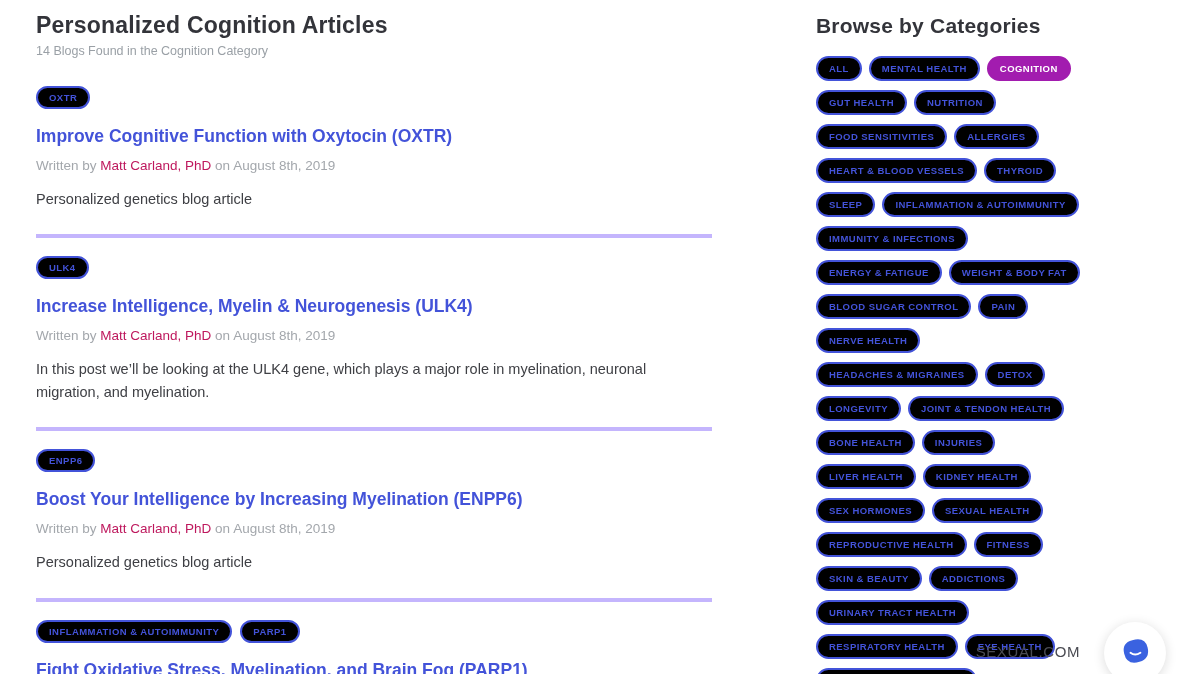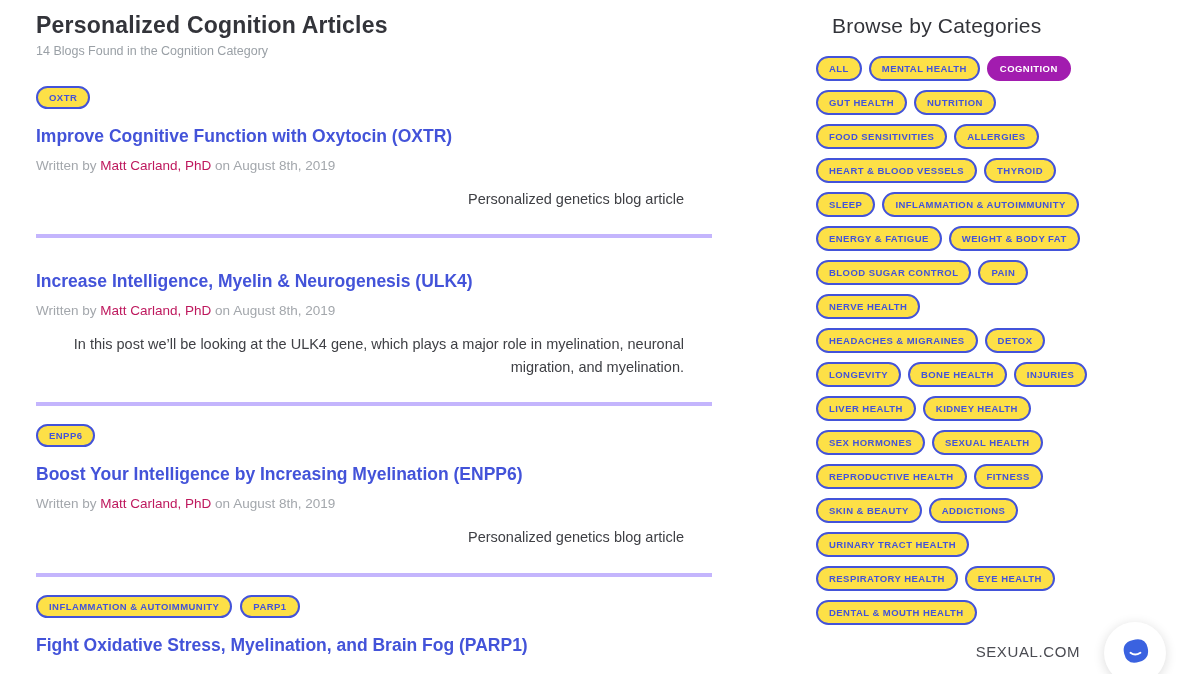--- a/index.html
+++ b/index.html
@@ -36,37 +36,37 @@
     display: inline-block;
     border: 2px solid var(--accent);
     color: var(--accent);
     border-radius: 14px;
     font-size: 9.5px; font-weight: 700;
     letter-spacing: .45px;
     padding: 4px 11px;
     text-transform: uppercase;
     white-space: nowrap;
     cursor: pointer;
-    background: #fde047;
+    background: #000000;
   }
   .tags { display: flex; gap: 8px; margin: 2px 0 0 0; }
 
   .art-title {
     color: var(--accent);
     font-size: 17.5px; font-weight: 700;
     margin: 17px 0 11px 0;
     cursor: pointer;
   }
   .meta { font-size: 13.5px; color: #a3a7ac; margin: 0 0 15px 0; }
   .meta .author { color: #be185d; }
-  .excerpt { font-size: 14.5px; color: #3f4045; line-height: 1.55; margin: 0; max-width: 648px; text-align: right; }
+  .excerpt { font-size: 14.5px; color: #3f4045; line-height: 1.55; margin: 0; max-width: 648px; }
 
   .aside-title {
-    font-size: 21px; font-weight: 400; color: #33343a;
-    margin: 6px 0 18px 16px; letter-spacing: .2px;
+    font-size: 21px; font-weight: 700; color: #33343a;
+    margin: 6px 0 18px 0; letter-spacing: .2px;
   }
   .cat-list { display: flex; flex-wrap: wrap; gap: 9px 7px; width: 272px; }
   .cat-pill { padding: 5px 11px; border-radius: 13px; }
   .cat-pill.active {
     background: var(--active-bg);
     border-color: var(--active-bg);
     color: var(--active-fg);
   }
 
   .watermark {
@@ -92,20 +92,23 @@
     <div id="article-list">
         <article class="card">
           <div class="tags">
             <span class="pill tag-pill">OXTR</span>
           </div>
           <h2 class="art-title">Improve Cognitive Function with Oxytocin (OXTR)</h2>
           <p class="meta"><span>Written by</span> <span class="author">Matt Carland, PhD</span> <span>on</span> <span class="date">August 8th, 2019</span></p>
           <p class="excerpt">Personalized genetics blog article</p>
         </article>
         <article class="card">
+          <div class="tags">
+            <span class="pill tag-pill">ULK4</span>
+          </div>
           <h2 class="art-title">Increase Intelligence, Myelin &amp; Neurogenesis (ULK4)</h2>
           <p class="meta"><span>Written by</span> <span class="author">Matt Carland, PhD</span> <span>on</span> <span class="date">August 8th, 2019</span></p>
           <p class="excerpt">In this post we’ll be looking at the ULK4 gene, which plays a major role in myelination, neuronal migration, and myelination.</p>
         </article>
         <article class="card">
           <div class="tags">
             <span class="pill tag-pill">ENPP6</span>
           </div>
           <h2 class="art-title">Boost Your Intelligence by Increasing Myelination (ENPP6)</h2>
           <p class="meta"><span>Written by</span> <span class="author">Matt Carland, PhD</span> <span>on</span> <span class="date">August 8th, 2019</span></p>
@@ -128,28 +131,30 @@
         <span class="pill cat-pill">MENTAL HEALTH</span>
         <span class="pill cat-pill active">COGNITION</span>
         <span class="pill cat-pill">GUT HEALTH</span>
         <span class="pill cat-pill">NUTRITION</span>
         <span class="pill cat-pill">FOOD SENSITIVITIES</span>
         <span class="pill cat-pill">ALLERGIES</span>
         <span class="pill cat-pill">HEART &amp; BLOOD VESSELS</span>
         <span class="pill cat-pill">THYROID</span>
         <span class="pill cat-pill">SLEEP</span>
         <span class="pill cat-pill">INFLAMMATION &amp; AUTOIMMUNITY</span>
+        <span class="pill cat-pill">IMMUNITY &amp; INFECTIONS</span>
         <span class="pill cat-pill">ENERGY &amp; FATIGUE</span>
         <span class="pill cat-pill">WEIGHT &amp; BODY FAT</span>
         <span class="pill cat-pill">BLOOD SUGAR CONTROL</span>
         <span class="pill cat-pill">PAIN</span>
         <span class="pill cat-pill">NERVE HEALTH</span>
         <span class="pill cat-pill">HEADACHES &amp; MIGRAINES</span>
         <span class="pill cat-pill">DETOX</span>
         <span class="pill cat-pill">LONGEVITY</span>
+        <span class="pill cat-pill">JOINT &amp; TENDON HEALTH</span>
         <span class="pill cat-pill">BONE HEALTH</span>
         <span class="pill cat-pill">INJURIES</span>
         <span class="pill cat-pill">LIVER HEALTH</span>
         <span class="pill cat-pill">KIDNEY HEALTH</span>
         <span class="pill cat-pill">SEX HORMONES</span>
         <span class="pill cat-pill">SEXUAL HEALTH</span>
         <span class="pill cat-pill">REPRODUCTIVE HEALTH</span>
         <span class="pill cat-pill">FITNESS</span>
         <span class="pill cat-pill">SKIN &amp; BEAUTY</span>
         <span class="pill cat-pill">ADDICTIONS</span>

